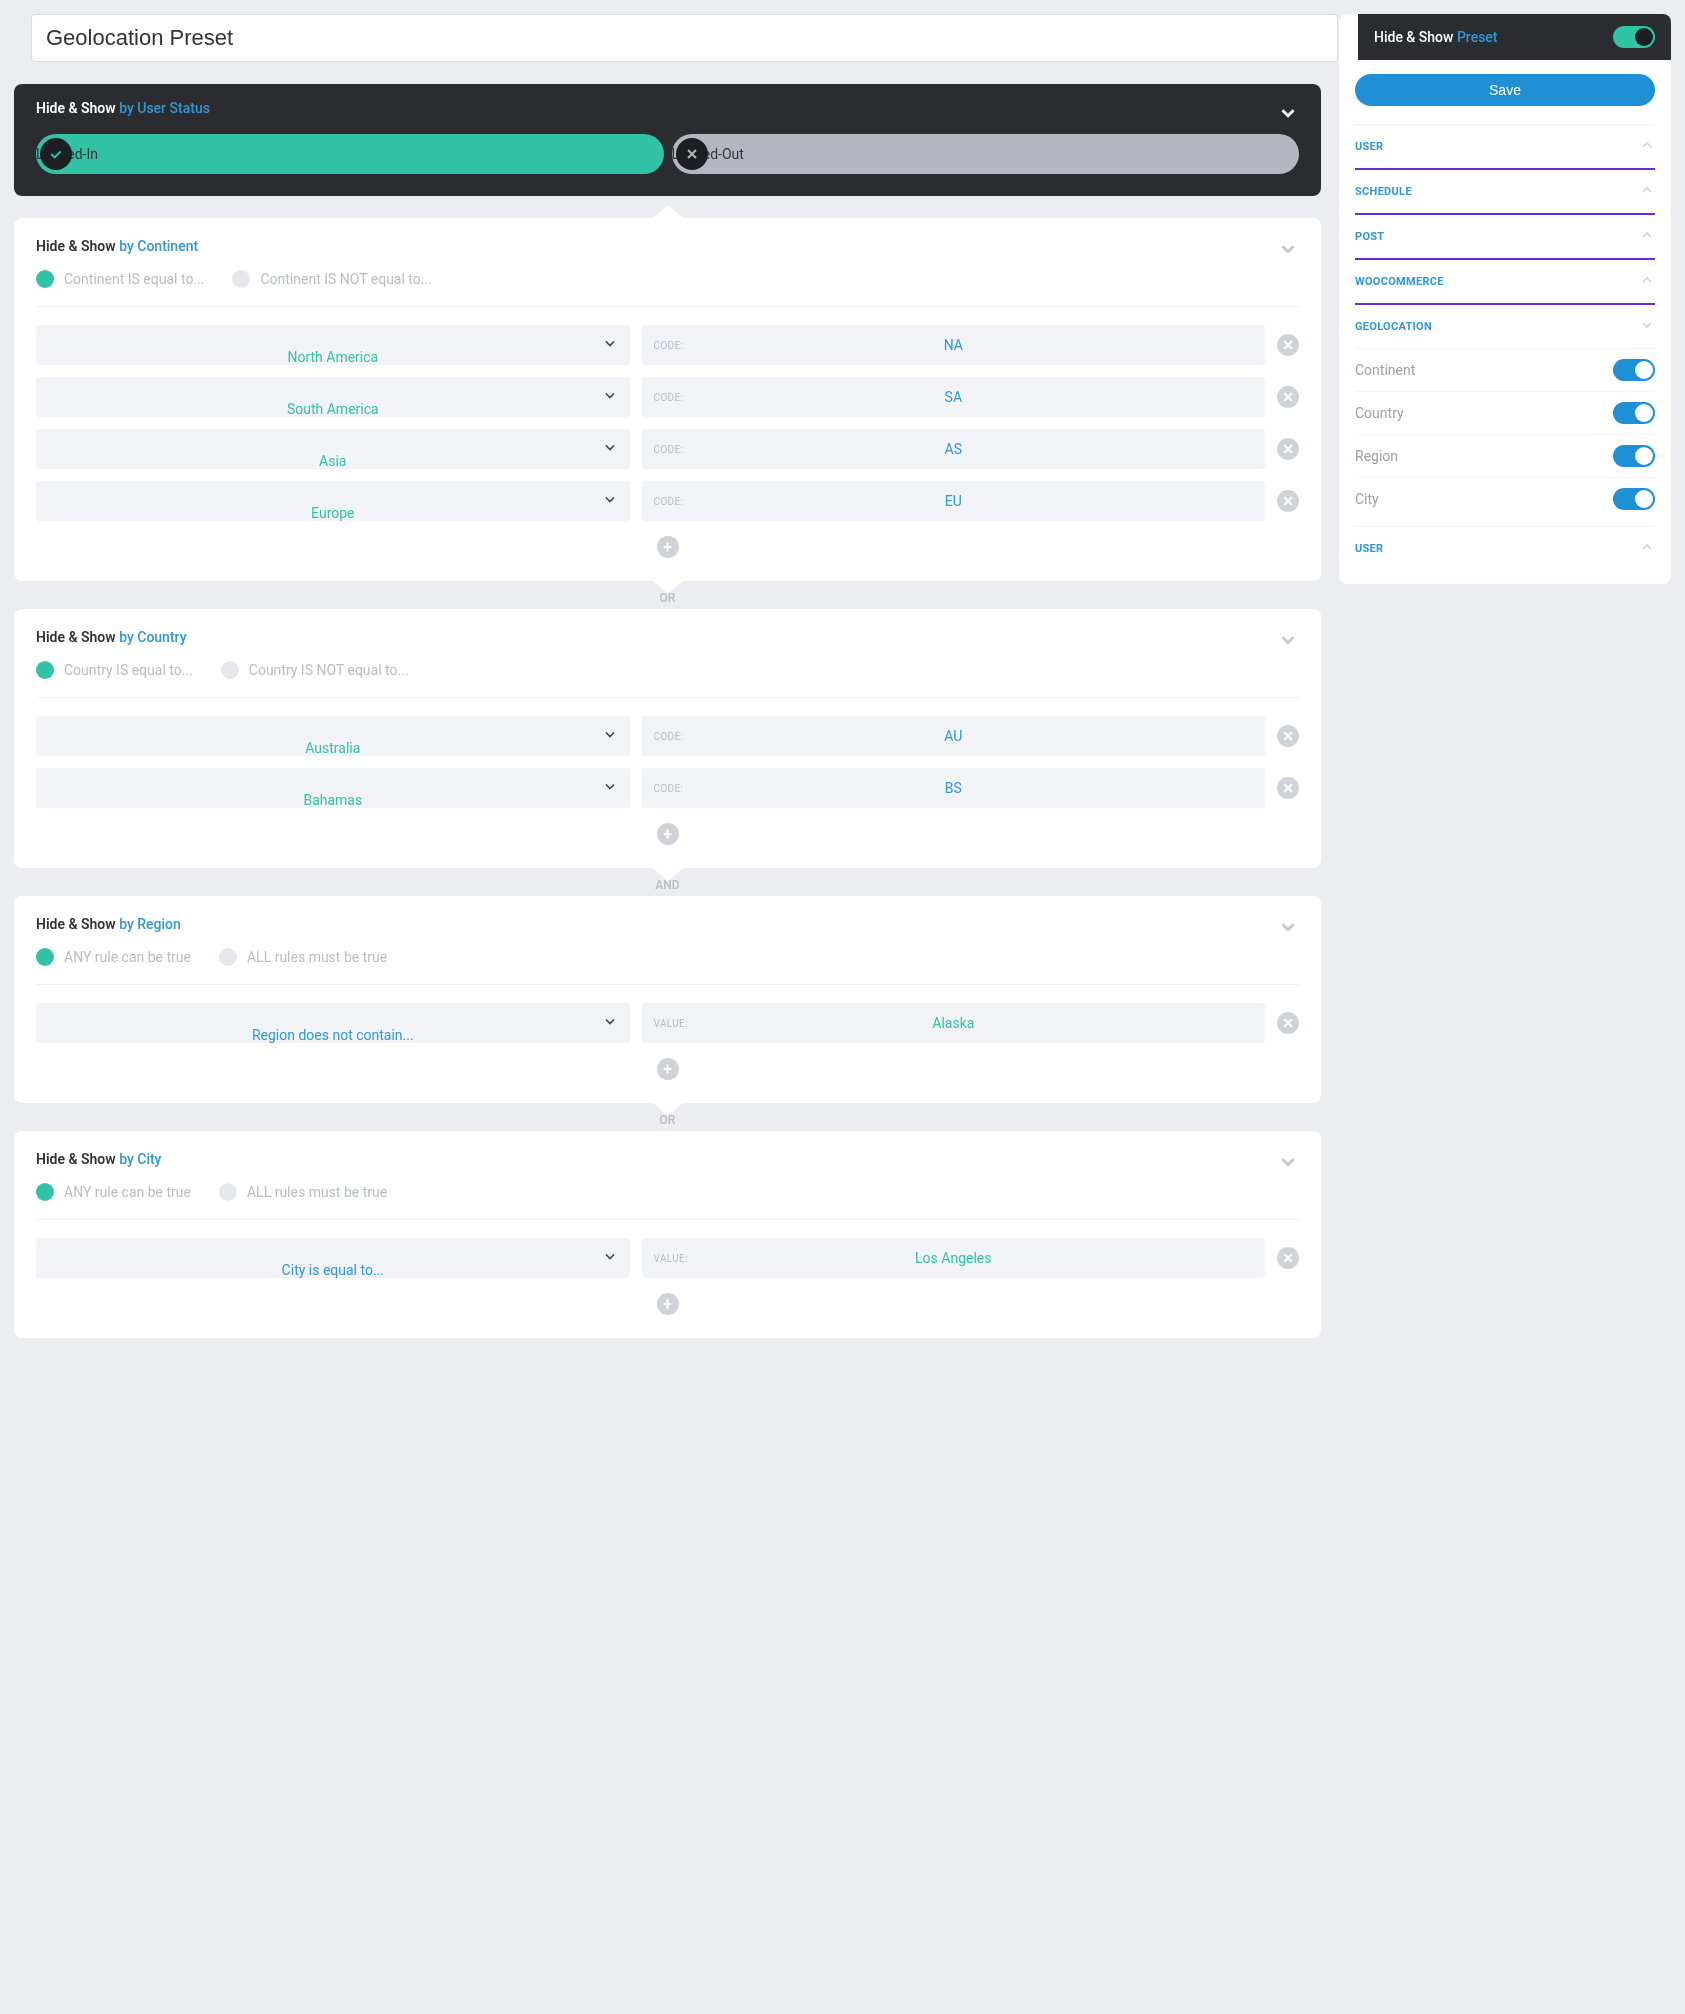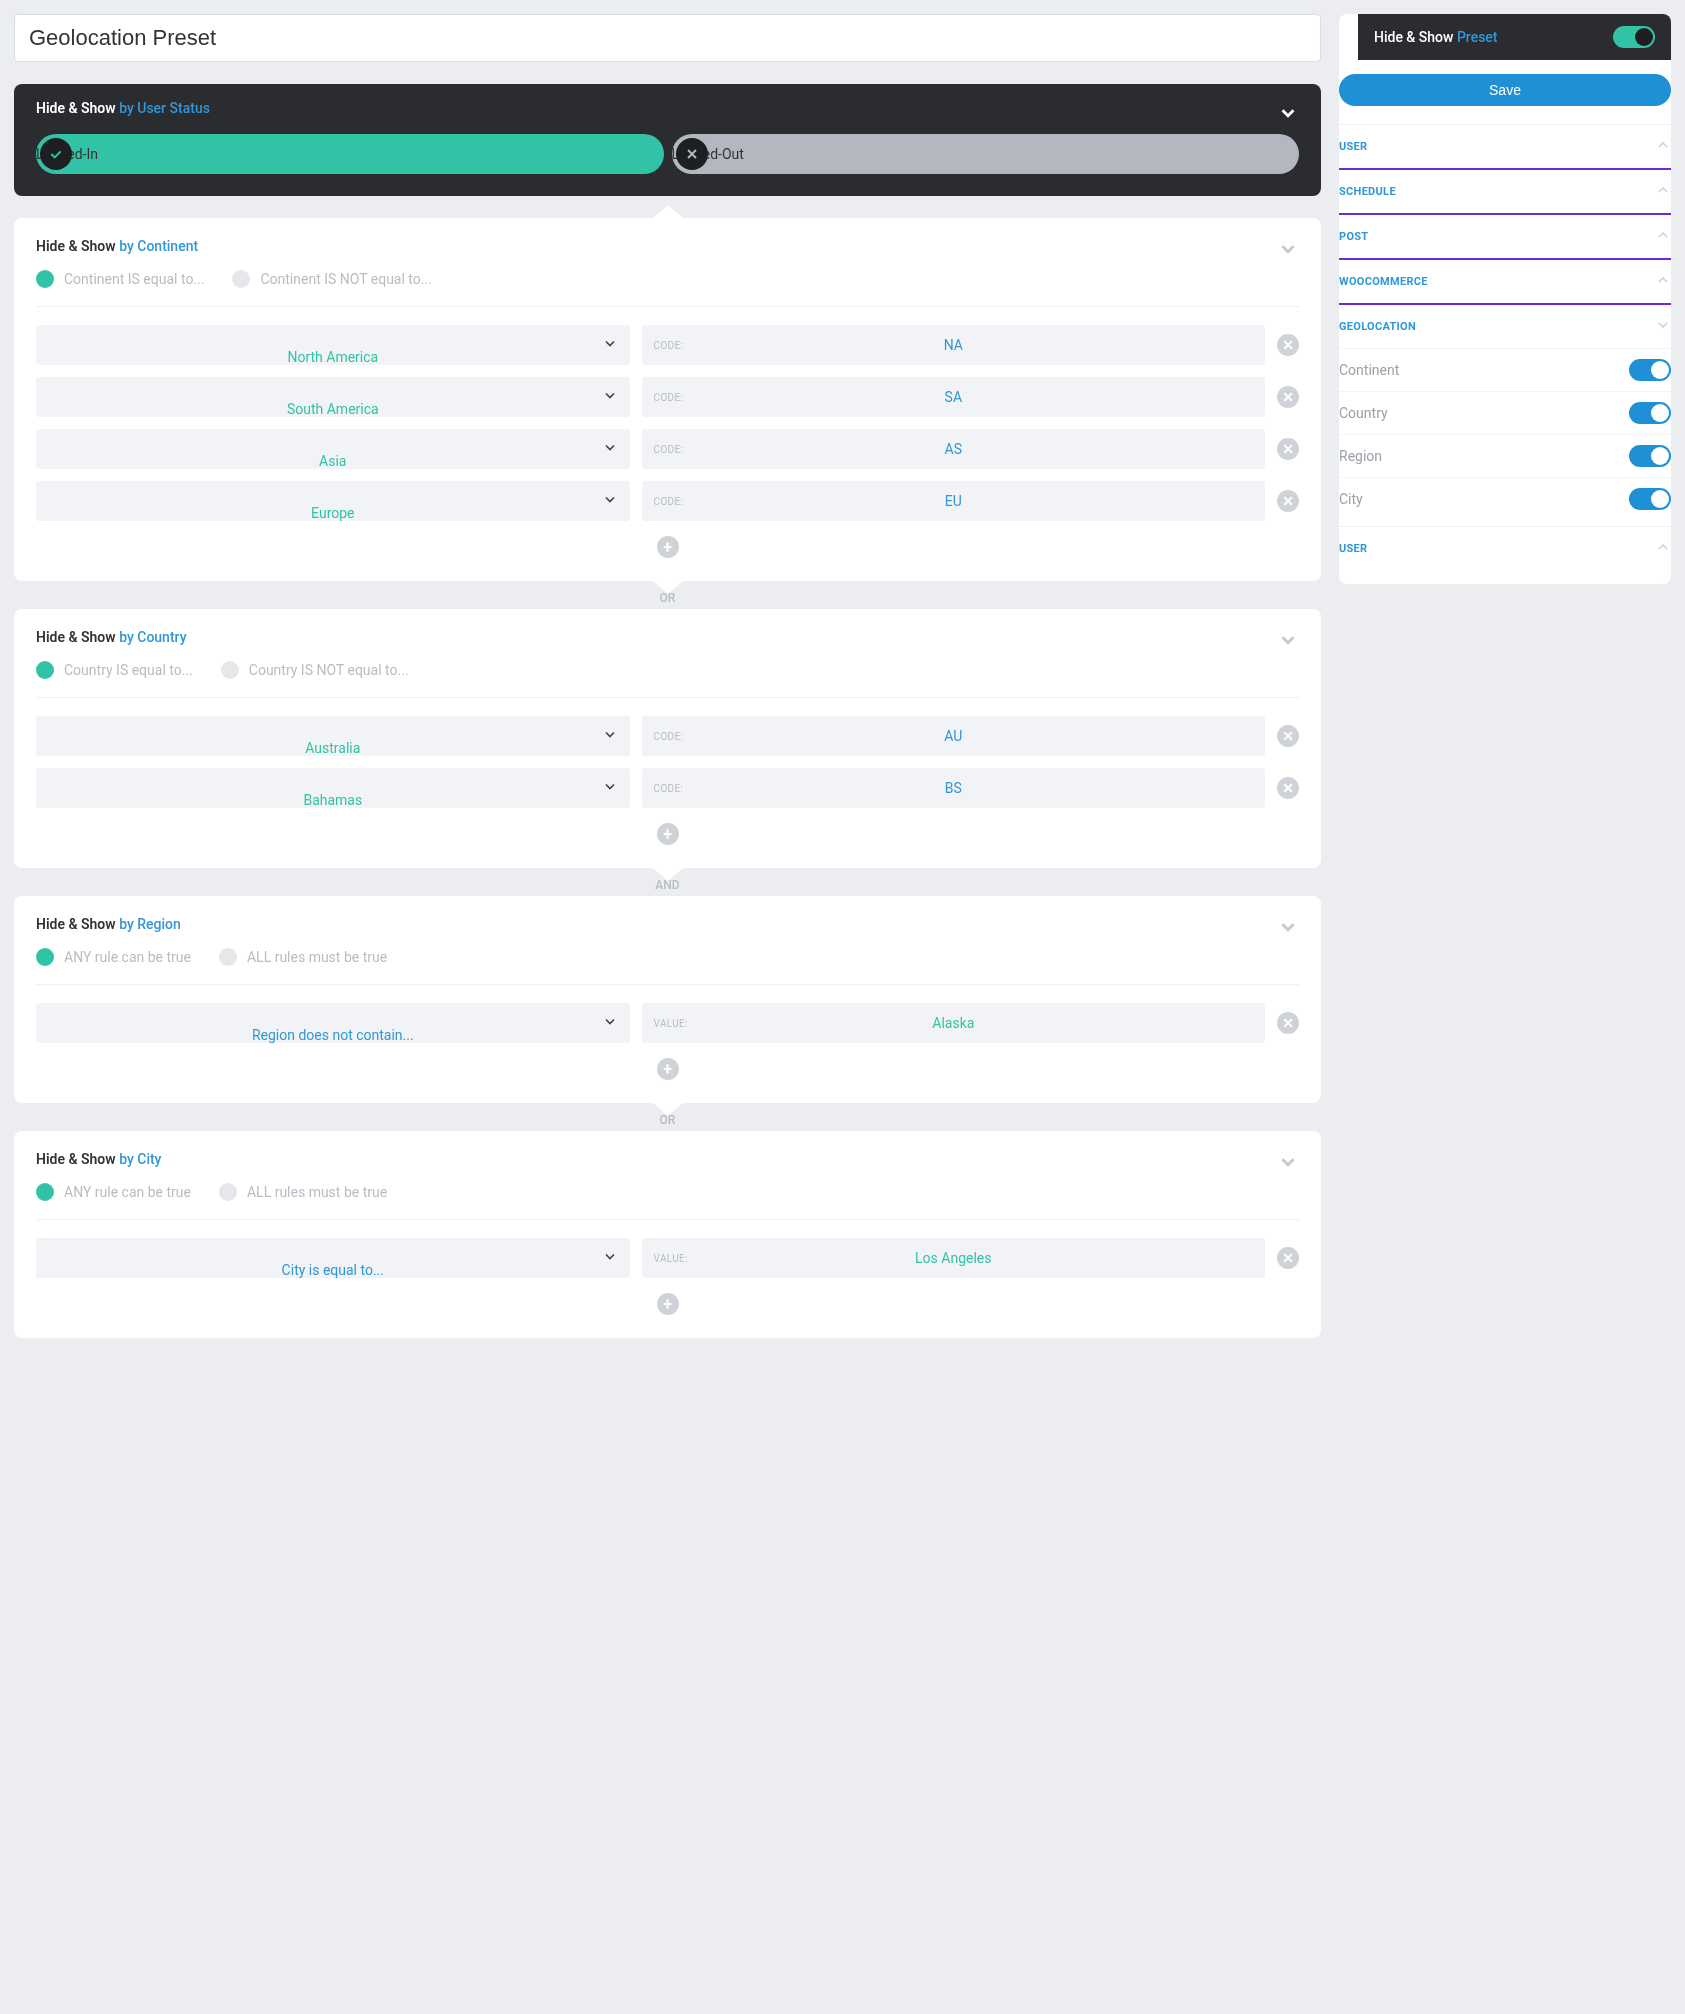--- a/index.html
+++ b/index.html
@@ -21,20 +21,21 @@
 
 .title-input {
   width: 100%;
   padding: 10px 14px;
   font-size: 22px;
   color: #333;
   border: 1px solid #d9dce0;
   border-radius: 4px;
   background: #fff;
   margin-bottom: 22px;
+  margin-left: 17px;
 }
 
 
 .panel-dark {
   background: #2a2c30;
   border-radius: 8px;
   padding: 16px 22px 22px 22px;
   position: relative;
 }
 .panel-dark .panel-title { color: #fff; font-weight: 600; }
@@ -148,21 +149,21 @@
   width: 42px; height: 22px; border-radius: 11px; position:relative;
 }
 .switch .knob {
   position:absolute; top:2px; width:18px; height:18px; border-radius:50%;
 }
 .switch.teal { background:#32c3a6; }
 .switch.teal .knob { right:2px; background:#1e1f22; }
 .switch.blue { background:#1f8fd6; }
 .switch.blue .knob { right:2px; background:#fff; }
 
-.side-body { padding: 14px 0; }
+.side-body { padding: 14px 16px; }
 .save-btn {
   width:100%; background:#1f8fd6; color:#fff; border:none; border-radius:16px;
   padding:8px 0; font-size:14px; cursor:pointer; margin-bottom: 18px;
 }
 .side-sec {
   display:flex; justify-content:space-between; align-items:center;
   padding: 12px 0; border-top:2px solid #6d28d9;
   color:#3197d6; font-size:11px; font-weight:700; letter-spacing:0.3px;
 }
 .side-sec:first-of-type { border-top:1px solid #eef0f3; }

